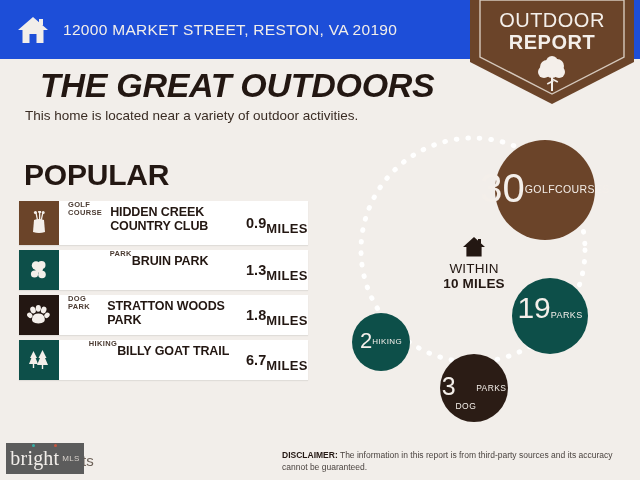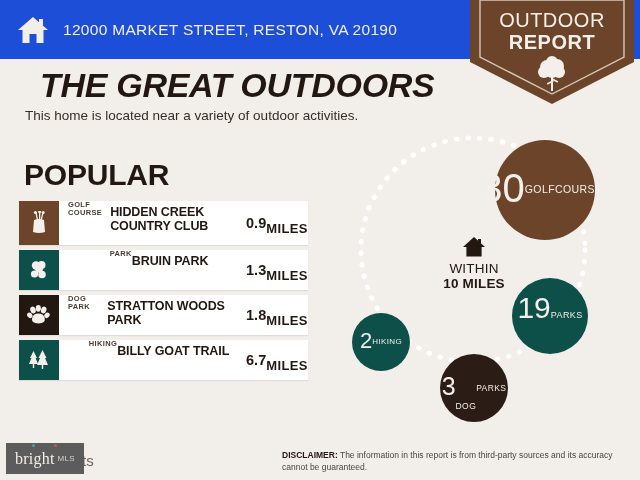--- a/index.html
+++ b/index.html
@@ -111,21 +111,21 @@
   .footer-report-text{
     position:absolute;left:52px;top:452px;
     font-size:15px;color:#6E6259;
   }
   .mls-logo{
     position:absolute;left:6px;top:443px;width:78px;height:31px;
     background:#5C5C5C;display:flex;align-items:center;justify-content:center;
   }
   .mls-bright{
     font-family:"Liberation Serif", serif;
-    color:#F2EEEA;font-size:16px;letter-spacing:.2px;position:relative;
+    color:#F2EEEA;font-size:20px;letter-spacing:.2px;position:relative;
   }
   .mls-dot{
     position:absolute;width:3px;height:3px;border-radius:50%;
     background:#35B0A6;top:1px;left:26px;
   }
   .mls-dot2{
     position:absolute;width:3px;height:3px;border-radius:50%;
     background:#C8553D;top:1px;left:48px;
   }
   .mls-sub{

